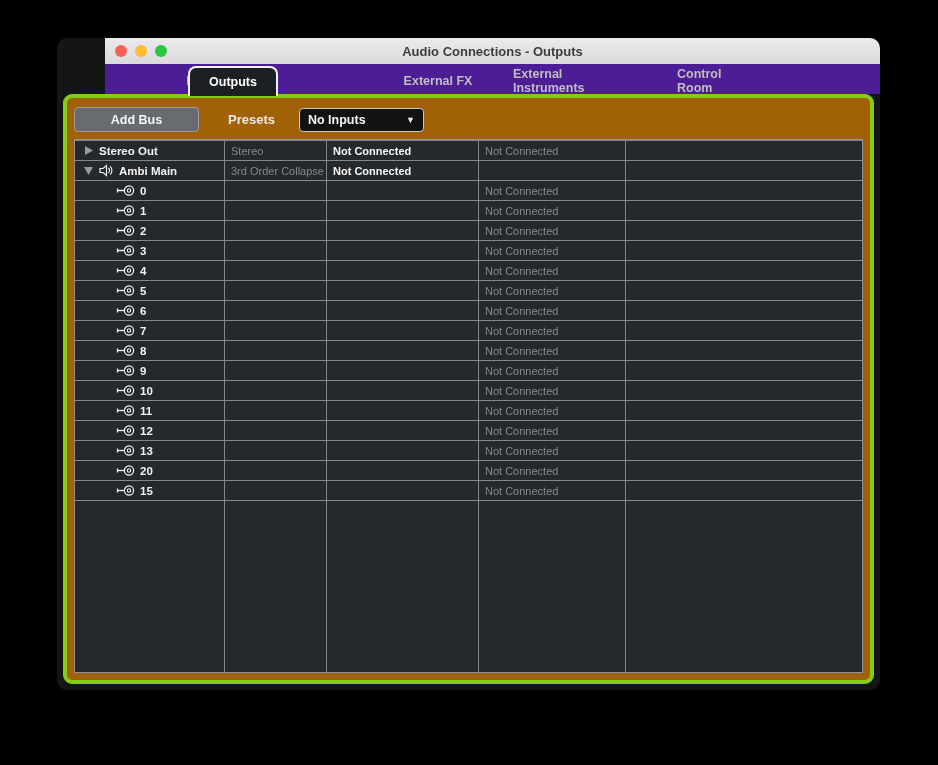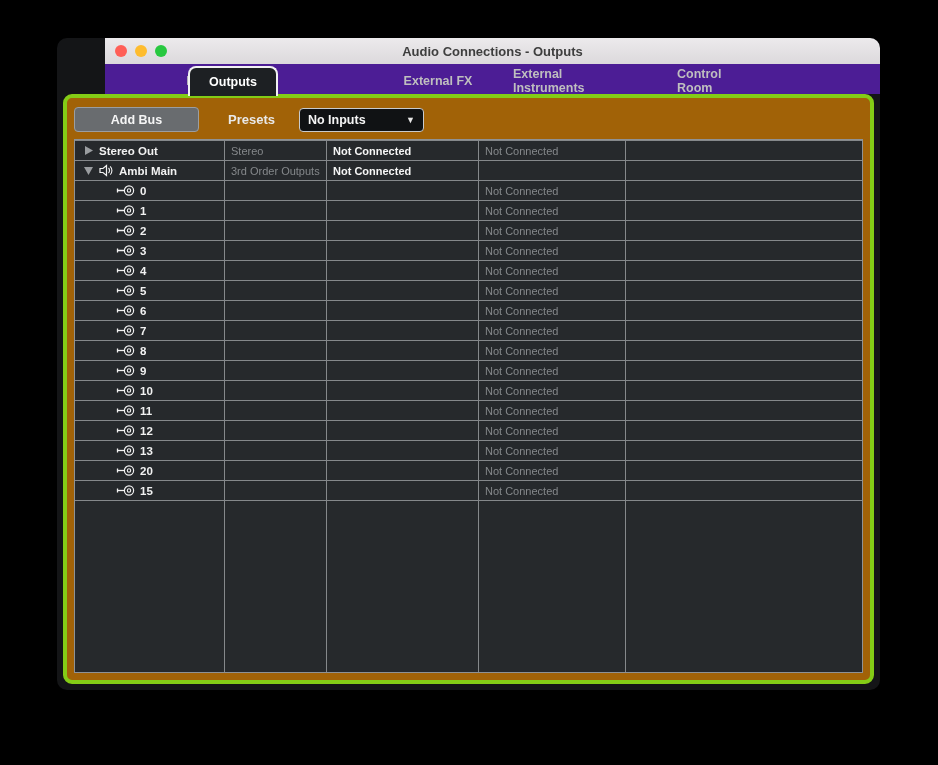--- a/index.html
+++ b/index.html
@@ -138,21 +138,21 @@
               </span>
               <span class="icon">
                 <svg width="15" height="13" viewBox="0 0 15 13">
                   <path d="M1 4.5 h3 l3.5 -3 v10 l-3.5 -3 h-3 Z" fill="none" stroke="#f2f2f2" stroke-width="1.2"></path>
                   <path d="M9.5 4 a3.5 3.5 0 0 1 0 5" fill="none" stroke="#f2f2f2" stroke-width="1.1"></path>
                   <path d="M11.2 2.3 a6 6 0 0 1 0 8.4" fill="none" stroke="#f2f2f2" stroke-width="1.1"></path>
                 </svg>
               </span>
               <span>Ambi Main</span>
             </div>
-            <div class="td gray">3rd Order Outputs</div>
+            <div class="td gray">3rd Order Collapse</div>
             <div class="td white-bold">Not Connected</div>
             <div class="td gray"></div>
             <div class="td "></div>
           </div>
           <div class="trow grid-cols">
             <div class="td name">
               <span class="child-indent"></span>
               <span class="icon">
                 <svg width="19" height="13" viewBox="0 0 19 13">
                   <line x1="1.5" y1="4.5" x2="1.5" y2="8.5" stroke="#f2f2f2" stroke-width="1.3"></line>

